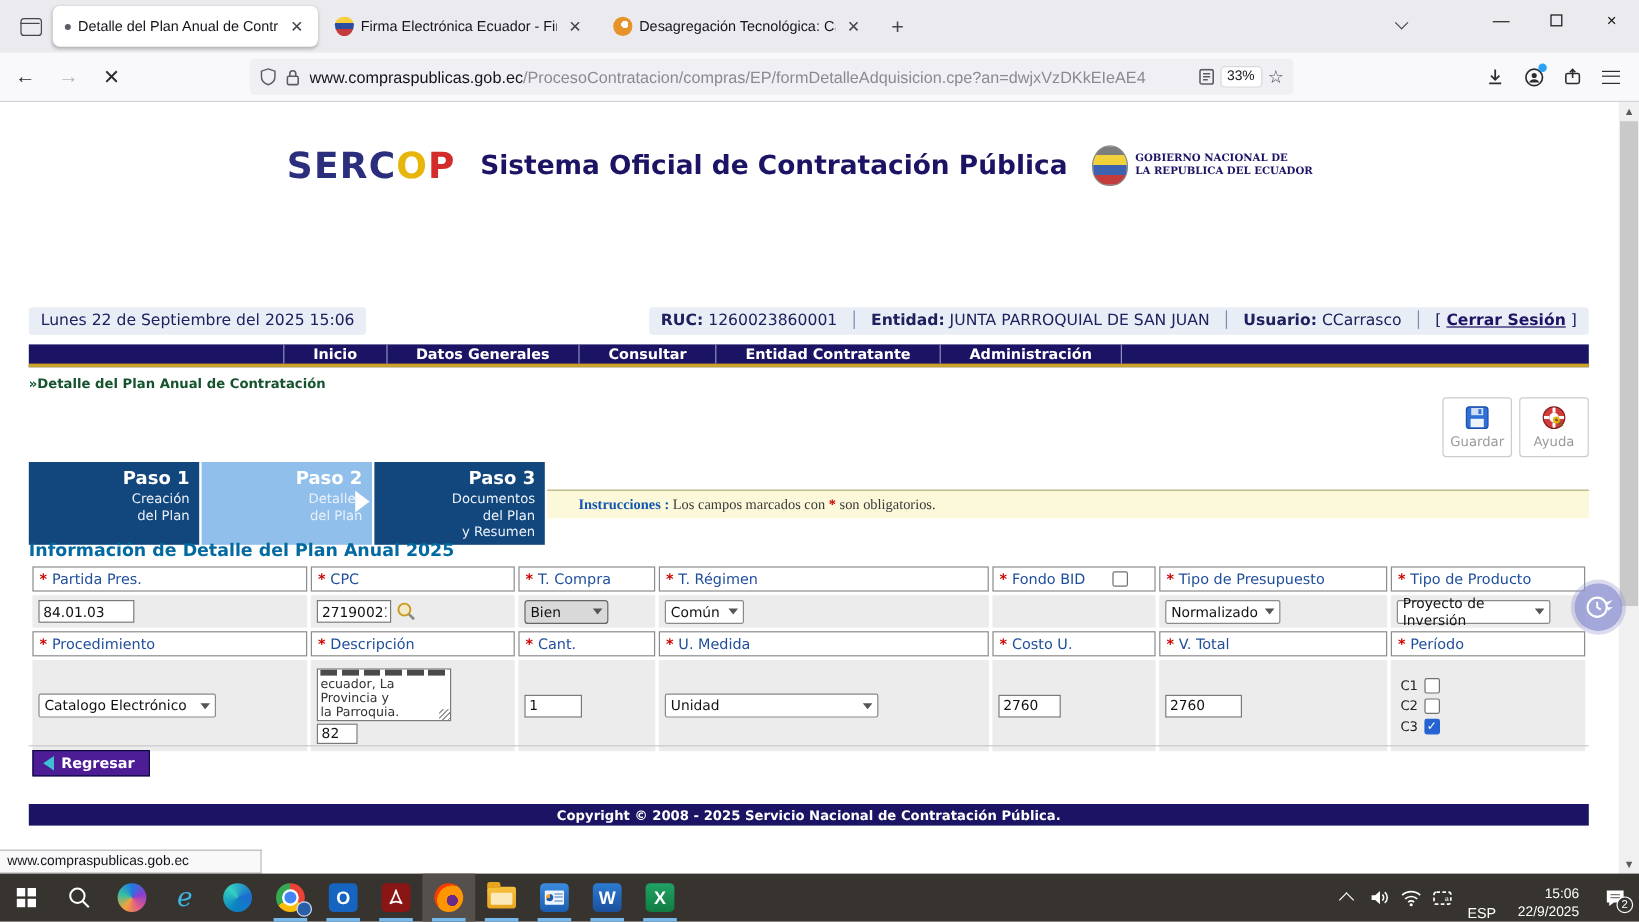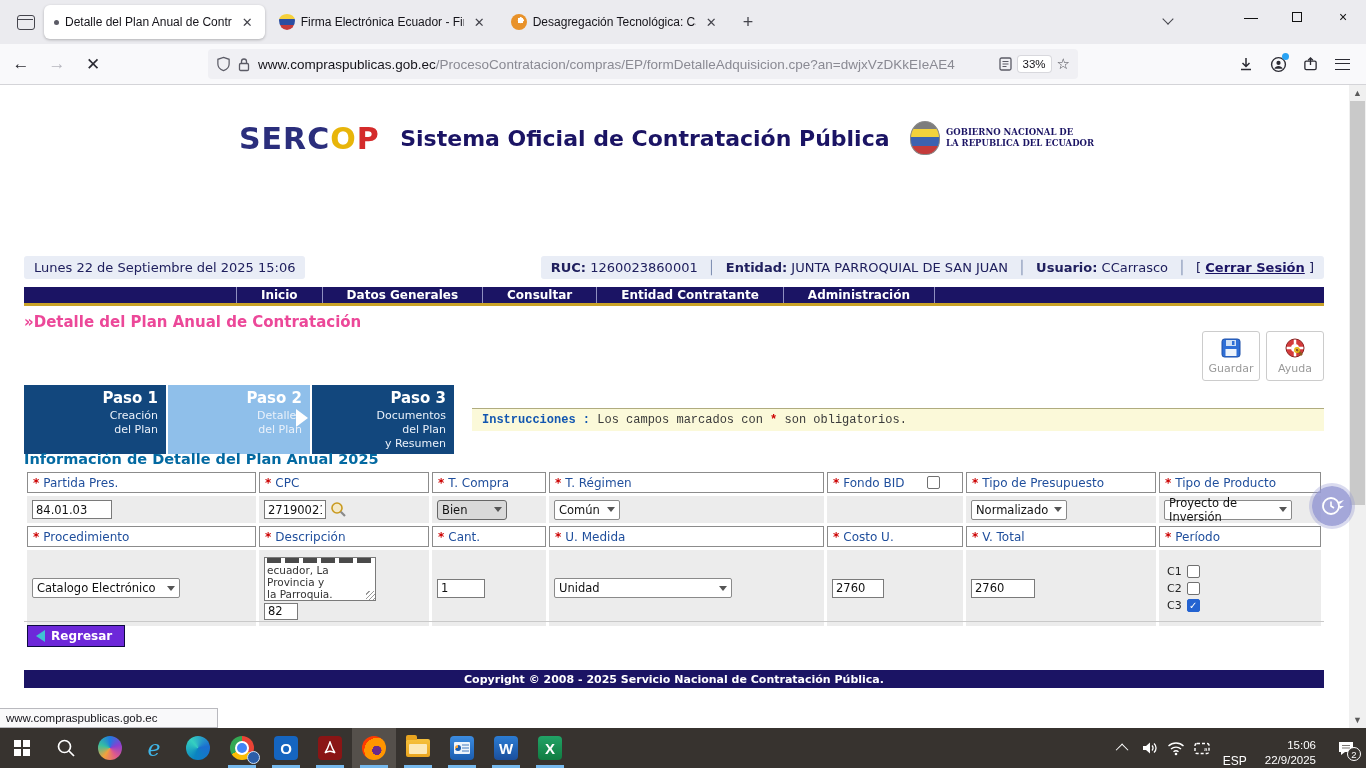--- a/index.html
+++ b/index.html
@@ -57,34 +57,34 @@
   .daterow { position:absolute; left:24px; top:171px; width:1300px; display:flex; justify-content:space-between; font-size:13px; color:#20205e; font-family:"DejaVu Sans",sans-serif; }
   .pill { background:#e9edf6; border-radius:3px; padding:4px 10px; }
   .sess b { font-weight:bold; }
   .sess .sep { color:#7d8db1; margin:0 6px; }
   .logout { font-weight:bold; text-decoration:underline; color:#1b1464; }
 
   .menubar { position:absolute; left:24px; top:202px; width:1300px; height:19px; background:#1b1464; border-bottom:3px solid #c9a227; display:flex; align-items:stretch; padding-left:212px; font-family:"DejaVu Sans",sans-serif; }
   .menubar .mi { color:#fff; font-size:12px; font-weight:bold; display:flex; align-items:center; padding:0 24px; border-left:1px solid #8f8fc0; }
   .menubar .mi:last-child { border-right:1px solid #8f8fc0; }
 
-  .breadcrumb { position:absolute; left:24px; top:228px; width:1300px; font-size:15px; font-weight:bold; color:#ec4899; font-family:"DejaVu Sans",sans-serif; }
+  .breadcrumb { position:absolute; left:24px; top:228px; width:1300px; font-size:11px; font-weight:bold; color:#14532d; font-family:"DejaVu Sans",sans-serif; }
 
   .iconbtns { position:absolute; left:24px; top:246px; width:1300px; display:flex; justify-content:flex-end; gap:6px; }
   .icobtn { width:58px; height:50px; background:#fff; border:1px solid #ccc; border-radius:3px; display:flex; flex-direction:column; align-items:center; justify-content:center; gap:3px; }
   .icobtn .lbl { font-size:11px; color:#9a9a9a; font-family:"DejaVu Sans",sans-serif; }
 
   .steps { position:absolute; left:24px; top:300px; width:1300px; display:flex; align-items:stretch; font-family:"DejaVu Sans",sans-serif; }
   .step { width:142px; padding:4px 8px; color:#fff; margin-right:2px; min-height:61px; position:relative;text-align:right; }
   .step.dark { background:#12477d; }
   .step.light { background:#8fbfea; }
   .step h3 { font-size:15px; font-weight:bold; margin-bottom:2px; }
   .step .ln { font-size:11px; color:#eaf1fa; line-height:1.25; }
   .steparrow { position:absolute; right:2px; top:24px; width:0; height:0; border-left:12px solid #fff; border-top:9px solid transparent; border-bottom:9px solid transparent; }
-  .instr { flex:1; align-self:center; margin-left:16px; background:#fbf9d9; border-top:1px solid #b0ac7f; padding:4px 10px; font-size:12px; color:#3a3a3a; font-family:Liberation Mono, monospace; }
+  .instr { flex:1; align-self:center; margin-left:0; background:#fbf9d9; border-top:1px solid #b0ac7f; padding:4px 26px; font-size:12px; color:#3a3a3a; font-family:Liberation Serif, serif; }
   .instr b { color:#1256b0; font-weight:bold; }
   .instr .req { color:#c00; font-weight:bold; }
 
   .secttitle { position:absolute; left:24px; top:366px; font-size:14.5px; font-weight:bold; color:#0369a1; font-family:"DejaVu Sans",sans-serif; }
 
   .ftable { position:absolute; left:27px; top:387px; width:1296px; display:grid; grid-template-columns:229px 170px 114px 275px 136px 190px 162px; gap:3px; font-family:"DejaVu Sans",sans-serif; }
   .fh { background:#fff; border:1px solid #8c8c8c; height:21px; display:flex; align-items:center; padding-left:5px; font-size:12px; color:#1f4e9c; gap:4px; }
   .fh .req { color:#c00; font-weight:bold; }
   .fv { background:#ececec; display:flex; align-items:center; padding-left:5px; gap:4px; }
   .fv.r1 { height:27px; }
@@ -97,21 +97,21 @@
   .cb.checked { background:#2463d1; border-color:#2463d1; color:#fff; font-size:10px; }
   .cb.checked::after { content:"✓"; }
   .periodcell { flex-direction:column; align-items:flex-start; justify-content:center; gap:4px; padding-left:8px; }
   .prow { display:flex; align-items:center; gap:5px; font-size:11px; color:#222; }
   .descbox { display:flex; flex-direction:column; gap:2px; }
   .ta { width:112px; height:44px; border:1px solid #7a7a7a; background:#fff; overflow:hidden; position:relative; font-size:10.5px; line-height:12px; padding:0 2px; color:#333; }
   .ta .clip { height:5px; background:repeating-linear-gradient(90deg,#4a4a4a 0 14px,#fff 14px 18px); margin-bottom:1px; }
   .ta .grip { position:absolute; right:0; bottom:0; width:9px; height:9px; background:repeating-linear-gradient(135deg,transparent 0 2px,#999 2px 3px); }
 
   .hr2 { position:absolute; left:24px; top:536px; width:1300px; border-top:1px solid #c9c9c9; }
-  .backbtn { position:absolute; left:27px; top:540px; height:22px; background:#6d28d9; color:#fff; font-size:12px; font-weight:bold; display:flex; align-items:center; padding:0 12px 0 8px; gap:6px; font-family:"DejaVu Sans",sans-serif; border:1px solid #0d0a40; }
+  .backbtn { position:absolute; left:27px; top:540px; height:22px; background:#4c1d95; color:#fff; font-size:12px; font-weight:bold; display:flex; align-items:center; padding:0 12px 0 8px; gap:6px; font-family:"DejaVu Sans",sans-serif; border:1px solid #0d0a40; }
   .backarrow { width:0; height:0; border-right:9px solid #3fc1d3; border-top:6px solid transparent; border-bottom:6px solid transparent; position:relative; }
   .footer { position:absolute; left:24px; top:585px; width:1300px; height:18px; background:#1b1464; color:#fff; font-size:11px; display:flex; align-items:center; justify-content:center; font-family:"DejaVu Sans",sans-serif; font-weight:bold; }
 
   .floatwidget { position:absolute; right:14px; top:486px; width:40px; height:40px; border-radius:50%; background:rgba(148,152,210,.85); box-shadow:0 0 0 3px rgba(148,152,210,.35); display:flex; align-items:center; justify-content:center; z-index:50; }
 
   .statusbar { position:absolute; left:0; top:708px; width:218px; height:20px; background:#f9f9fa; border:1px solid #b9b9be; border-left:none; font-size:11.5px; color:#15141a; display:flex; align-items:center; padding-left:6px; }
 
   
   .taskbar { position:absolute; left:0; top:728px; width:1366px; height:40px; background:#37332f; display:flex; align-items:center; }
   .tslot { width:44px; height:40px; display:flex; align-items:center; justify-content:center; position:relative; }

